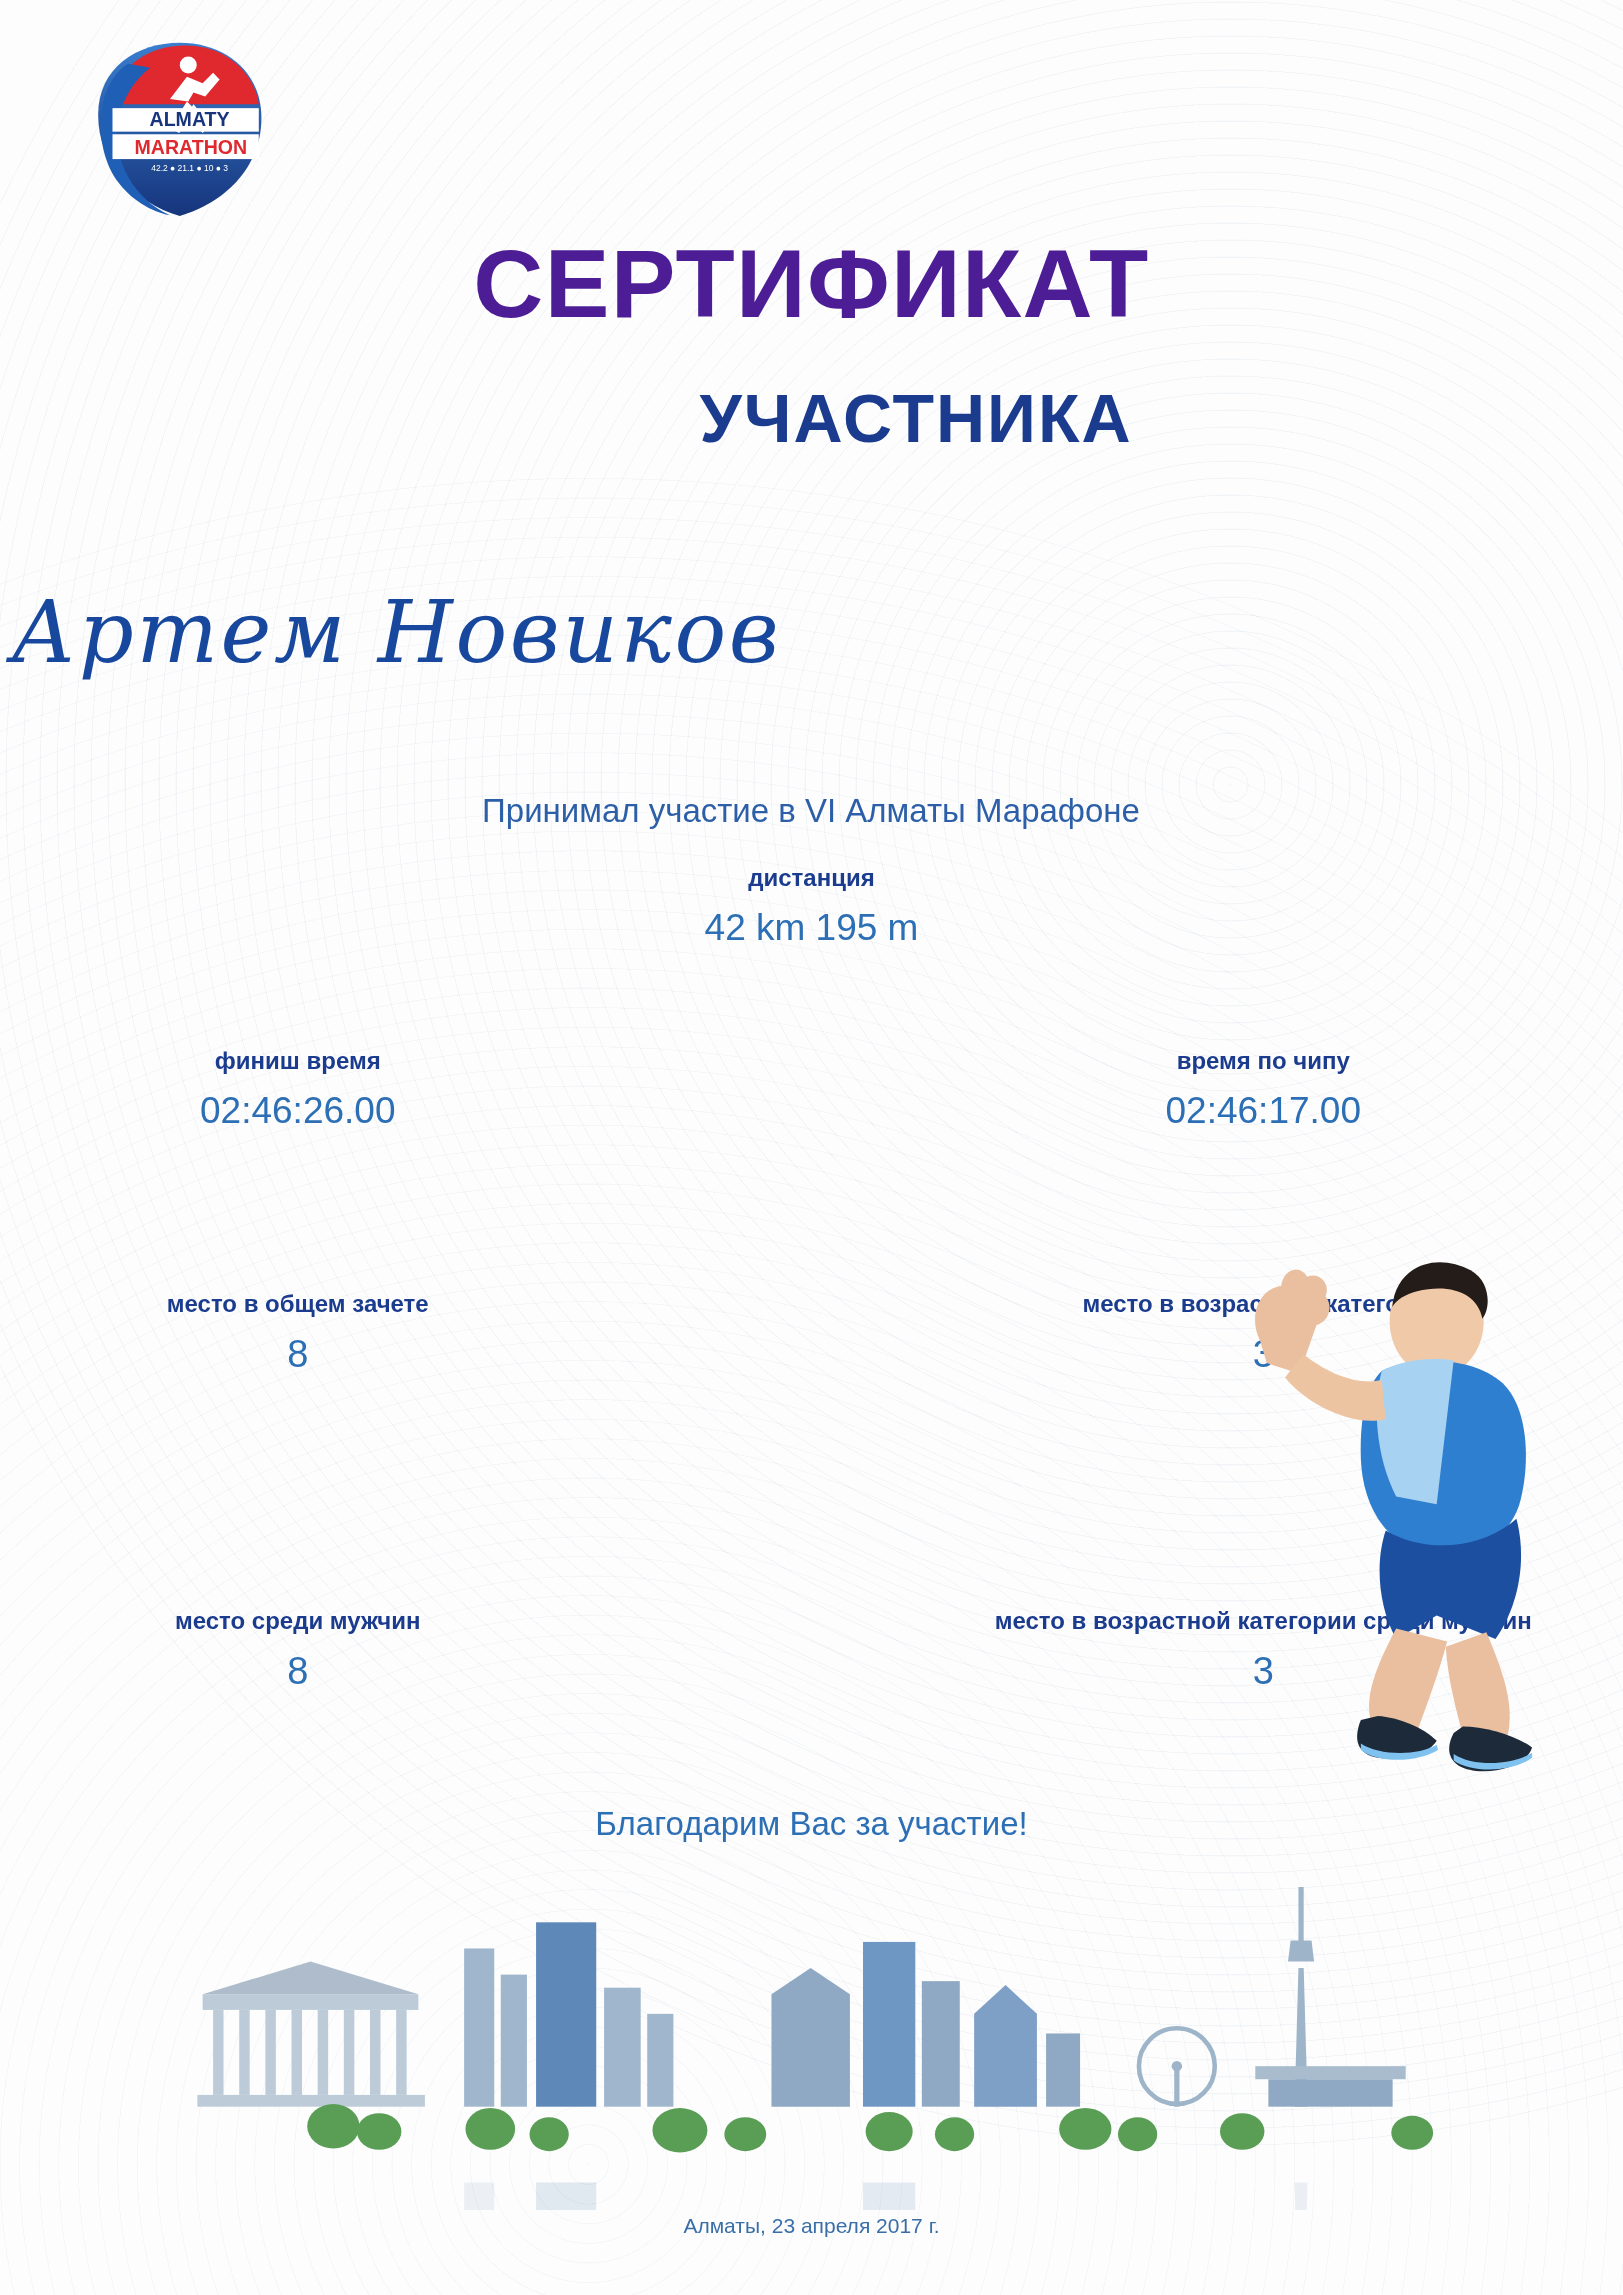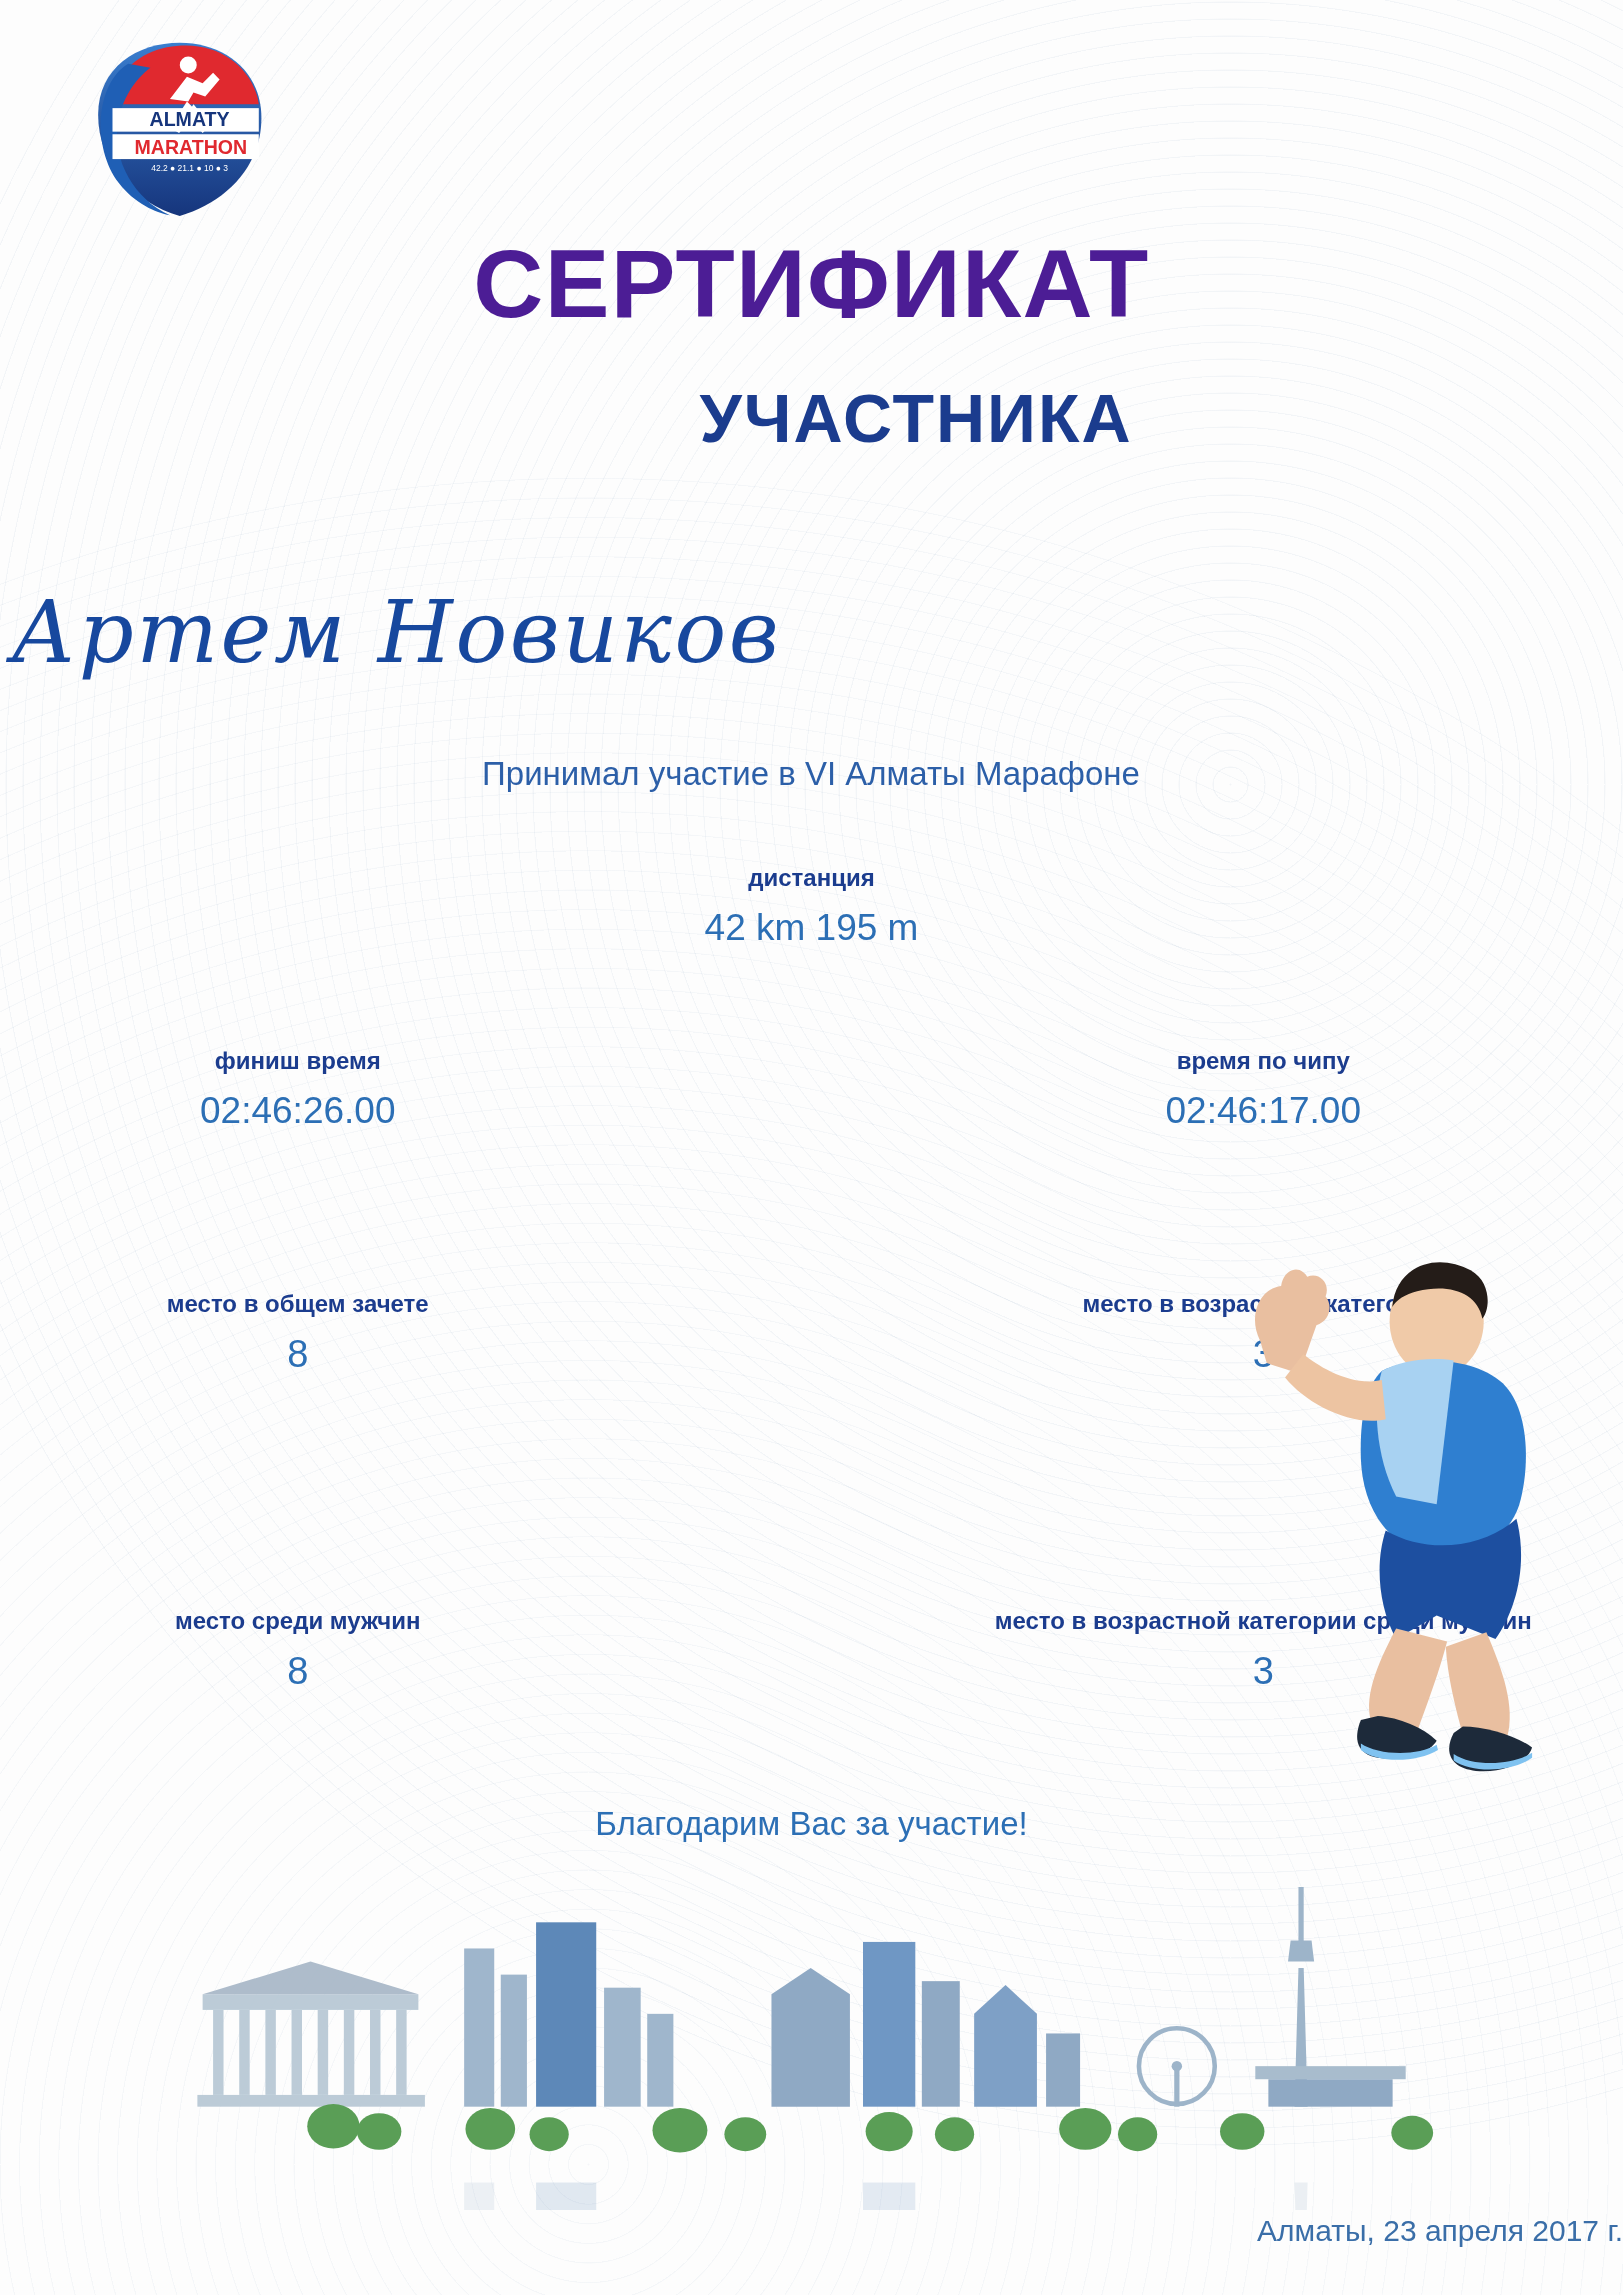--- a/index.html
+++ b/index.html
@@ -94,21 +94,21 @@
     font-family: "DejaVu Serif", serif;
     font-style: italic;
     font-size: 86px;
     color: #17489e;
     letter-spacing: 2.6px;
     margin-left: 11px;
   }
 
   .participation {
     position: absolute;
-    top: 755px;
+    top: 792px;
     left: 0;
     width: 1622px;
     text-align: center;
     font-size: 33px;
     color: #2c5fa8;
   }
 
   
   .stat-label {
     font-size: 24px;
@@ -158,22 +158,22 @@
     text-align: center;
     font-size: 33px;
     color: #2c6fb5;
   }
 
   .footer-date {
     position: absolute;
     top: 2214px;
     left: 0;
     width: 1623px;
-    text-align: right;
-    font-size: 30px;
+    text-align: center;
+    font-size: 21px;
     color: #3a6ea8;
   }
 
   
   .runner {
     position: absolute;
     right: 36px;
     top: 1223px;
     width: 366px;
     height: 556px;

